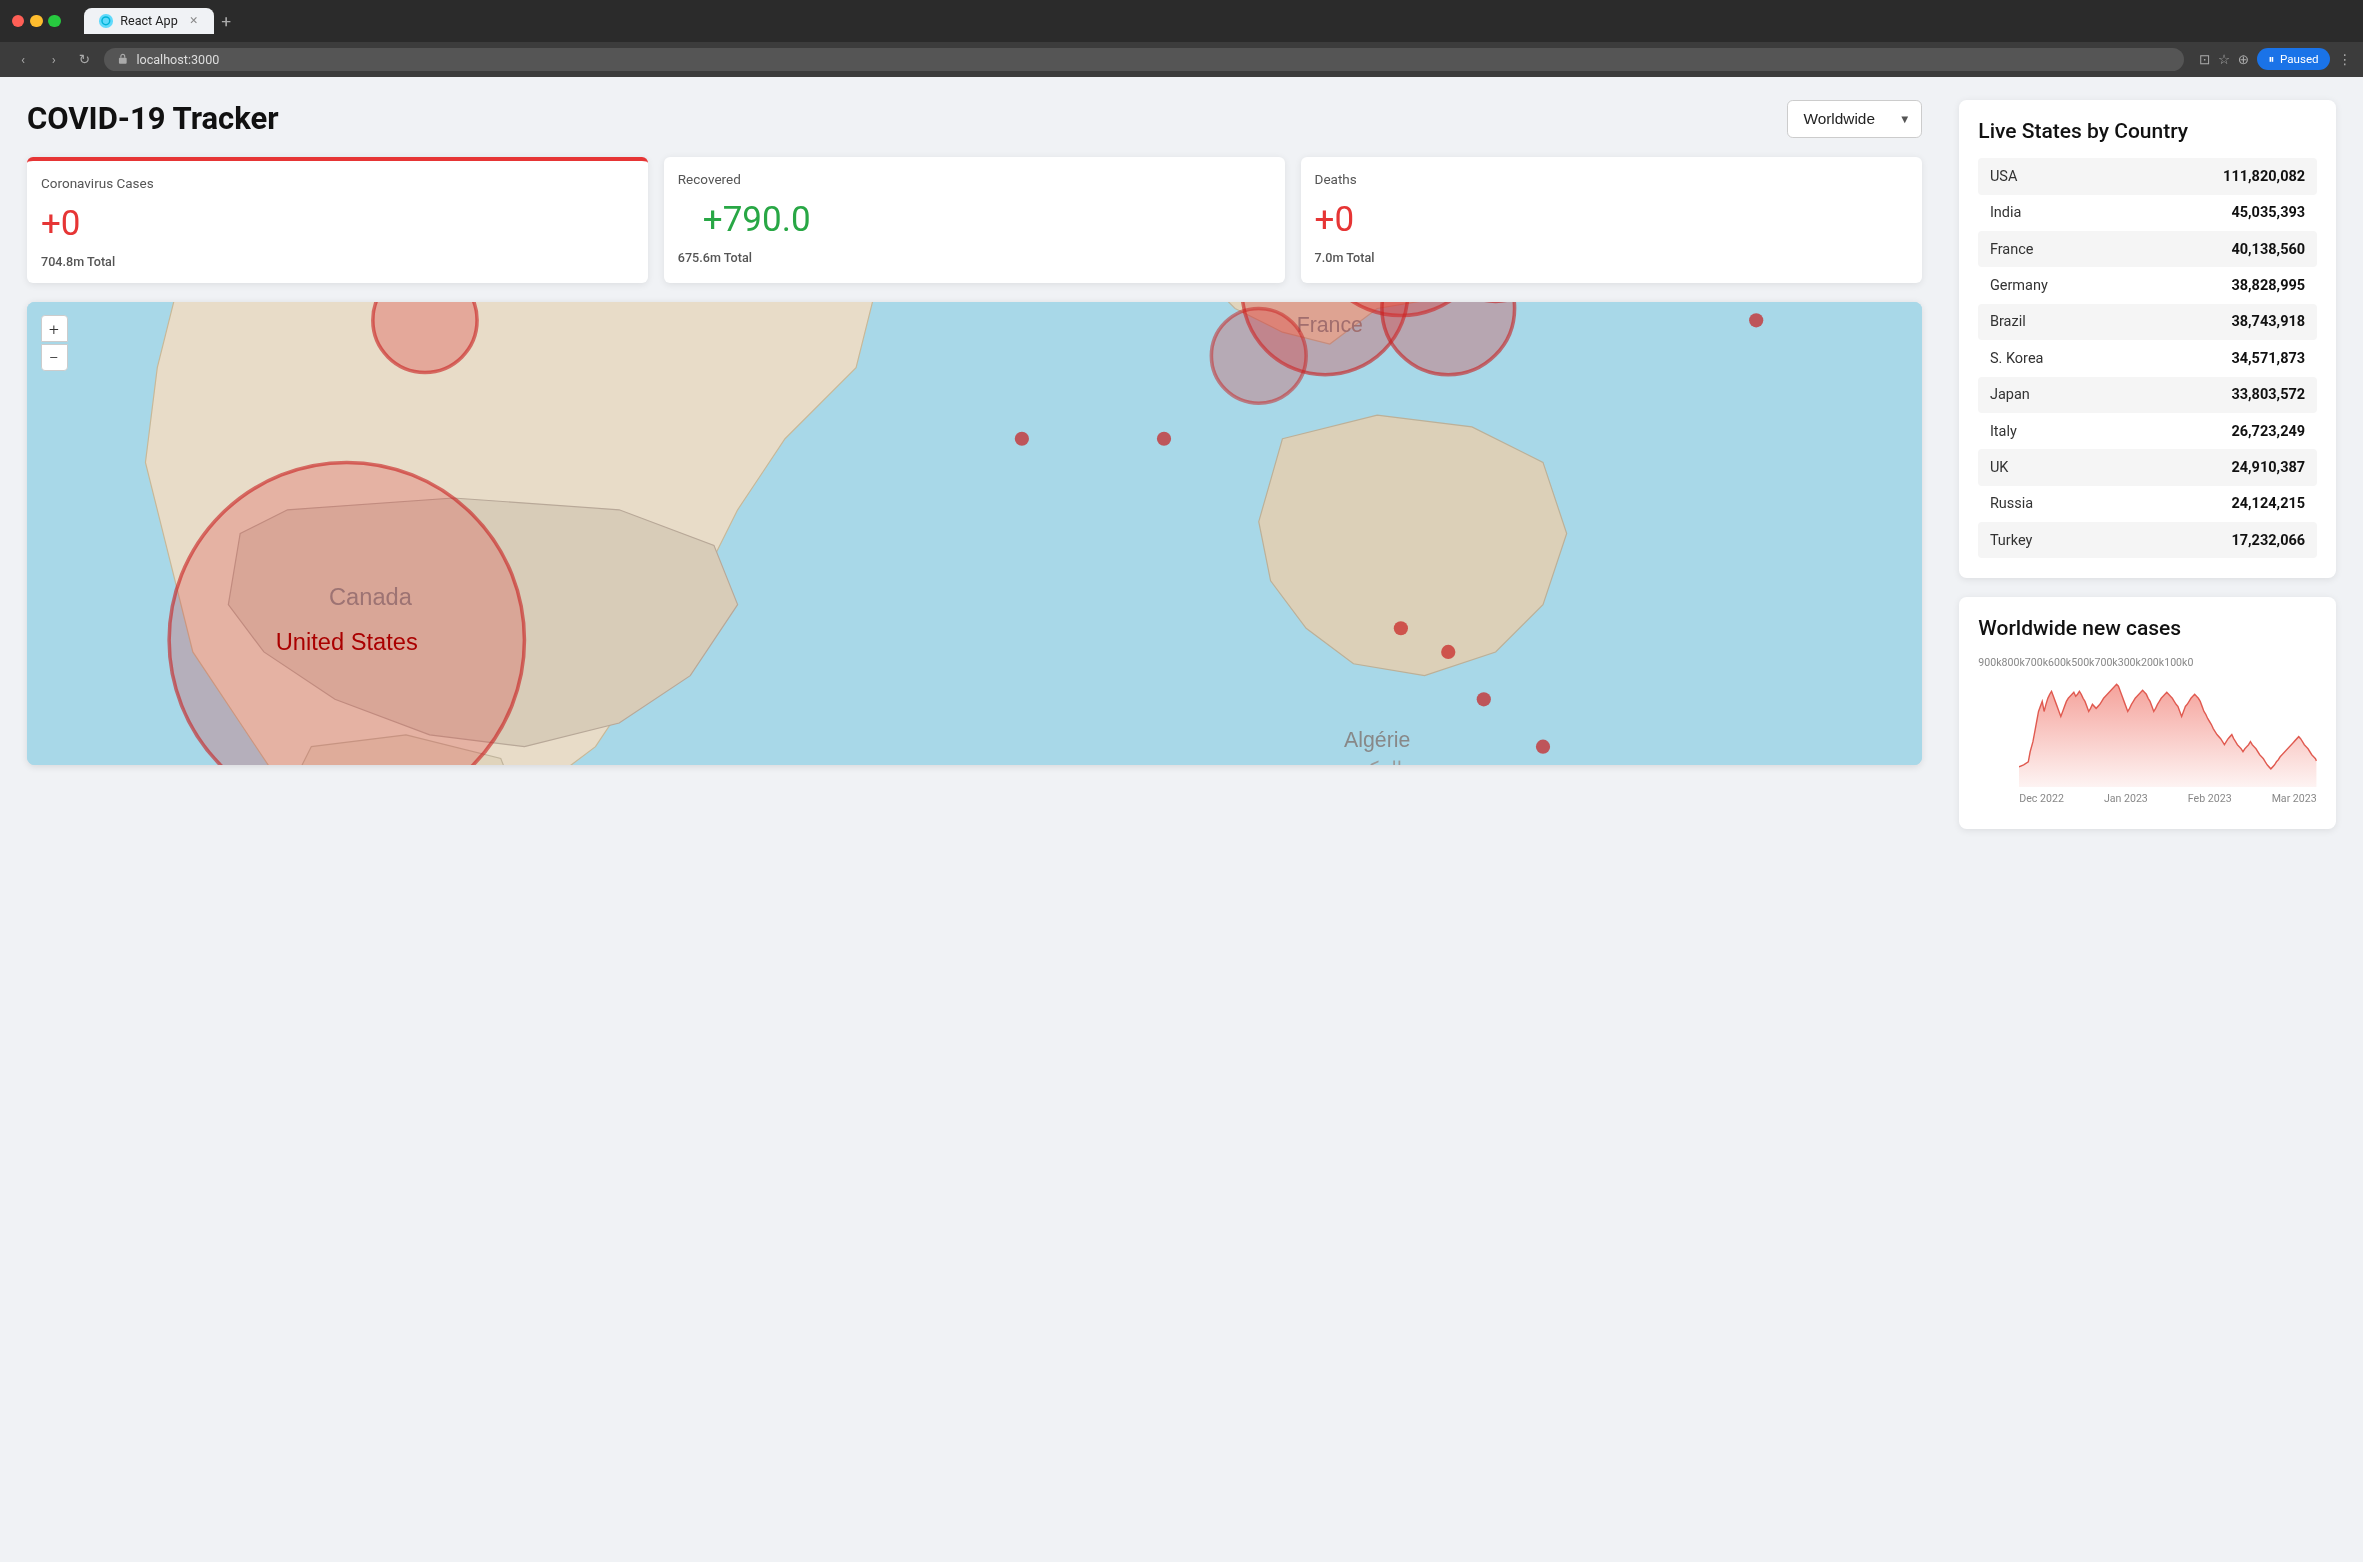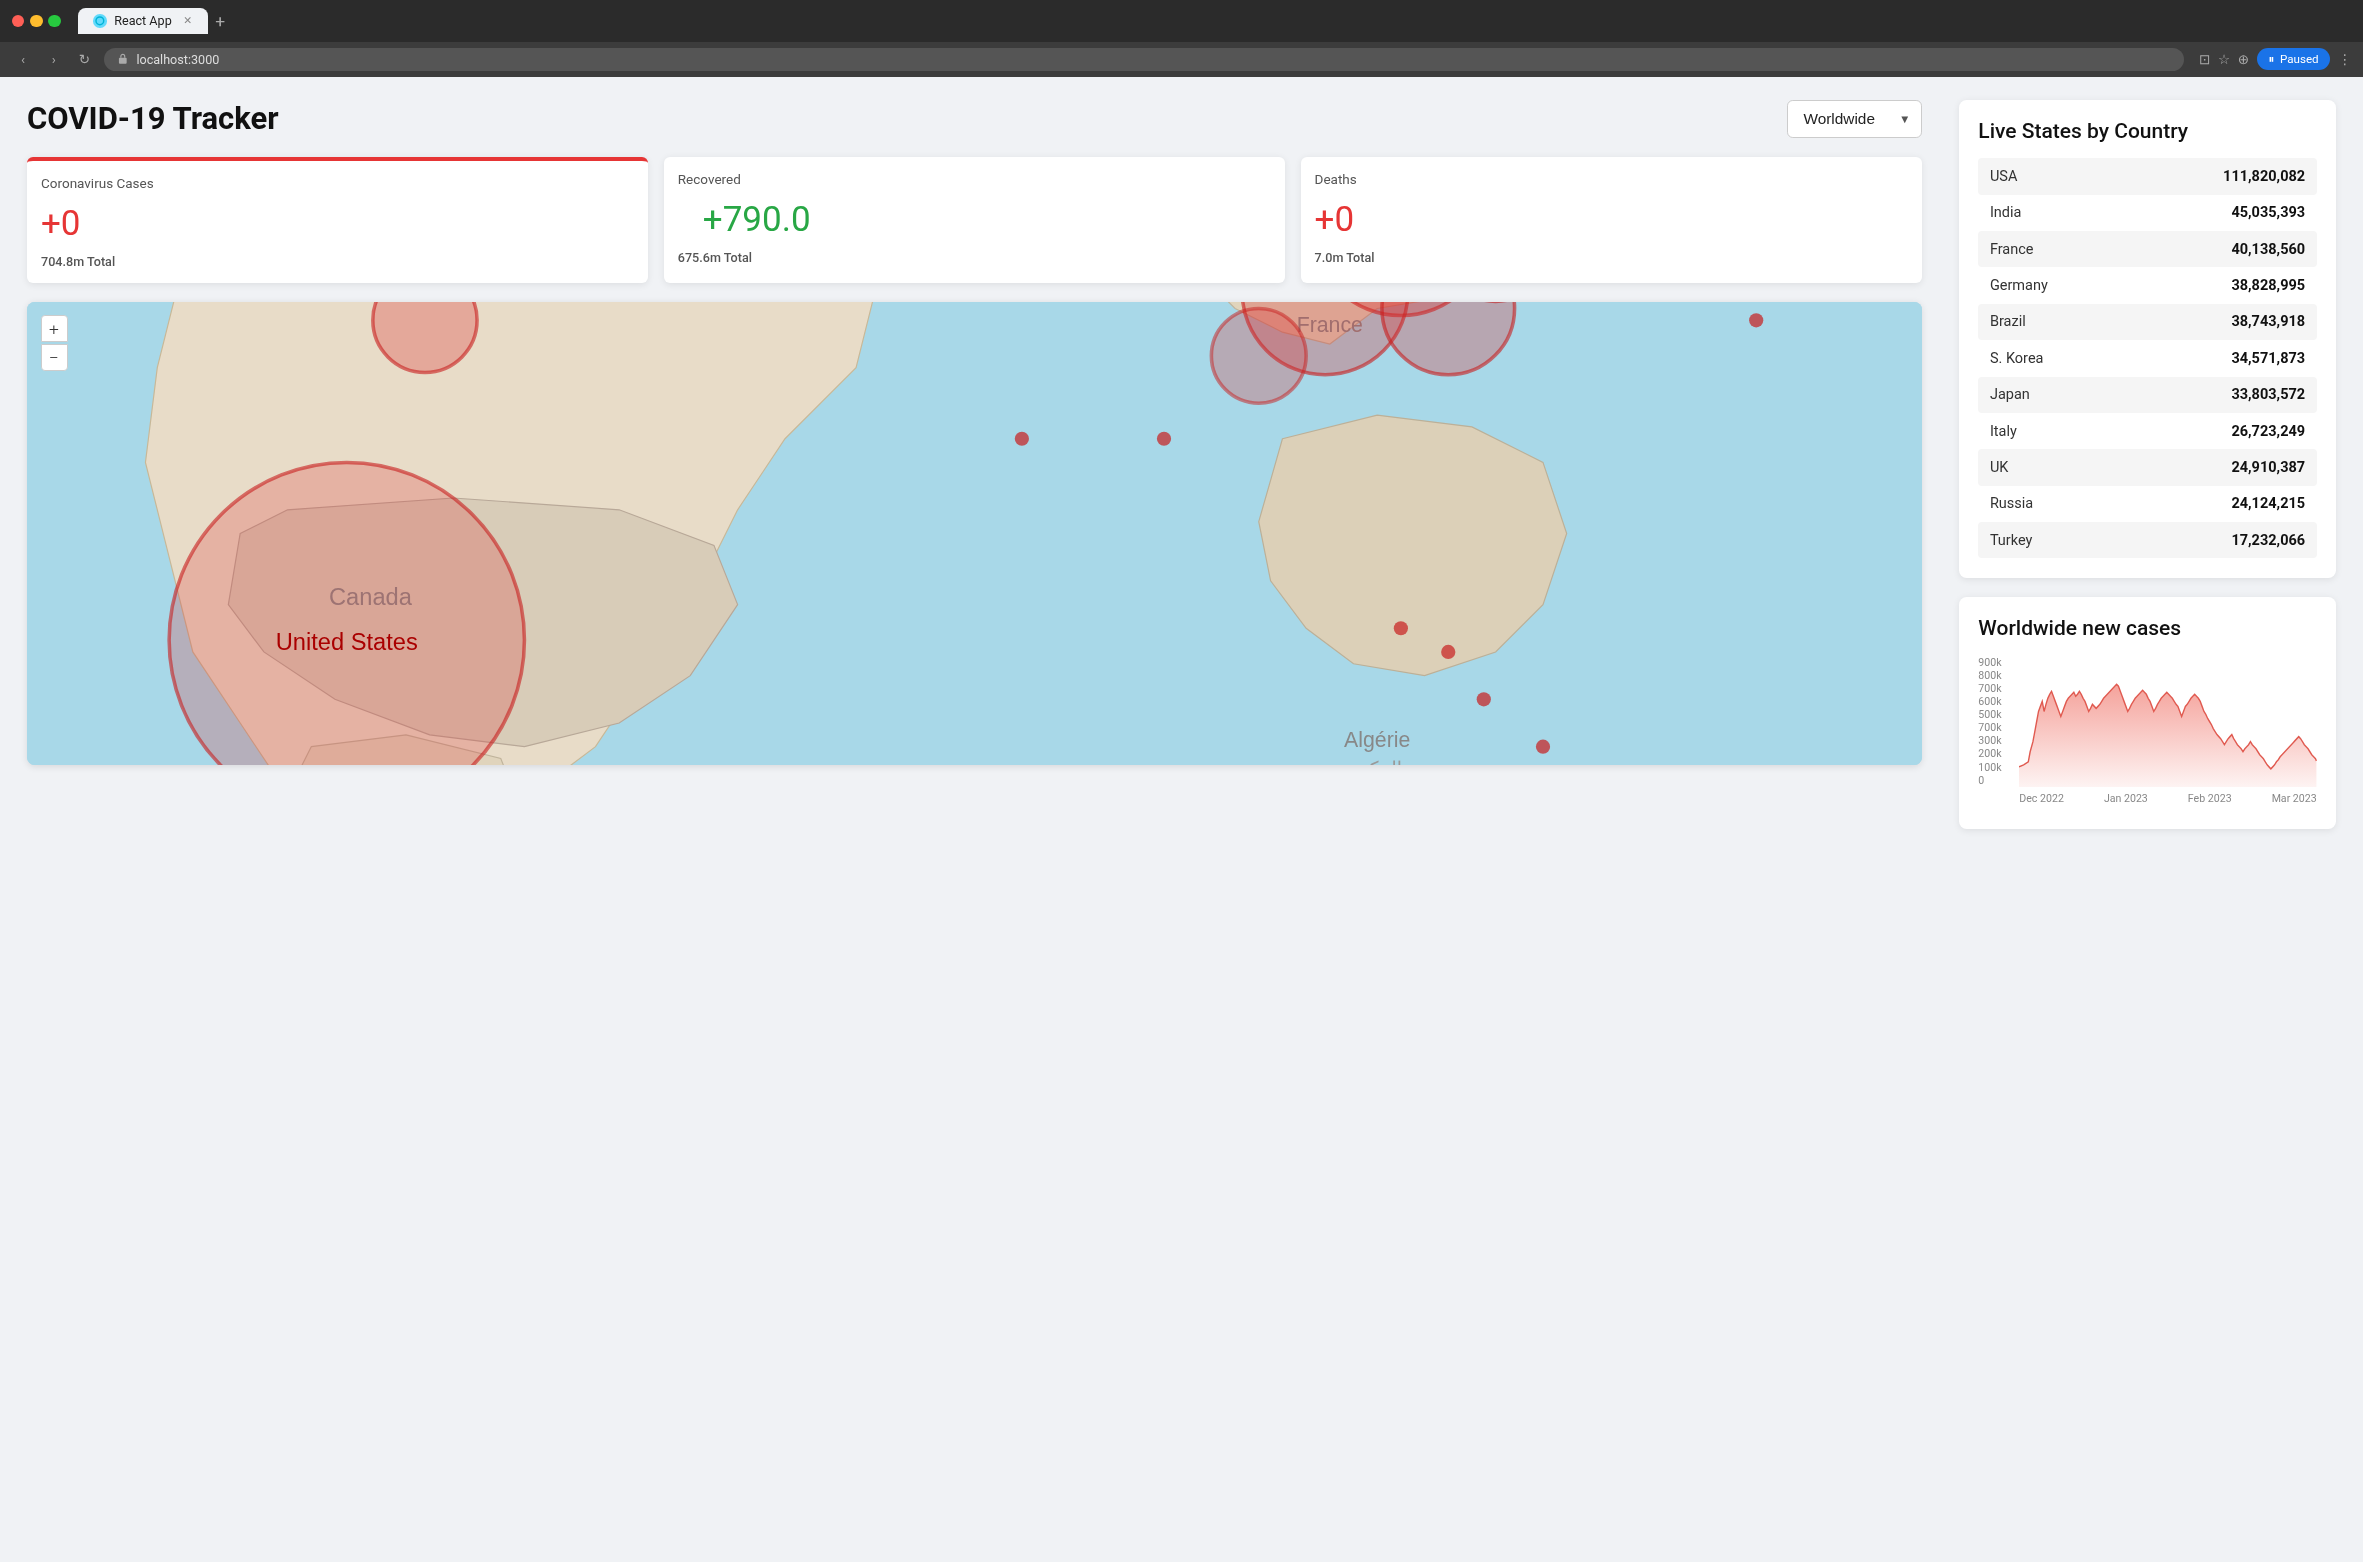--- a/index.html
+++ b/index.html
@@ -25,21 +25,21 @@
       gap: 5.8px;
       align-items: center;
     }
     .tl { width: 12.6px; height: 12.6px; border-radius: 50%; }
     .tl-red { background: #ff5f56; }
     .tl-yellow { background: #ffbd2e; }
     .tl-green { background: #27c93f; }
     .tab-bar {
       display: flex;
       align-items: center;
-      margin-left: 9px;
+      margin-left: 15px;
       gap: 3.9px;
     }
     .tab-active {
       background: #f0f2f5;
       border-radius: 7.7px 7.7px 0 0;
       padding: 5.8px 15.4px;
       display: flex;
       align-items: center;
       gap: 7.7px;
       font-size: 12.6px;
@@ -280,21 +280,21 @@
       position: relative;
       height: 154px;
       margin-top: 7.7px;
     }
     .chart-y-labels {
       position: absolute;
       left: 0;
       top: 0;
       bottom: 23px;
       display: flex;
-      flex-direction: column;
+      flex-direction: row;
       justify-content: space-between;
       font-size: 10.6px;
       color: #888;
       width: 41px;
     }
     .chart-area {
       position: absolute;
       left: 41px;
       right: 0;
       top: 0;

